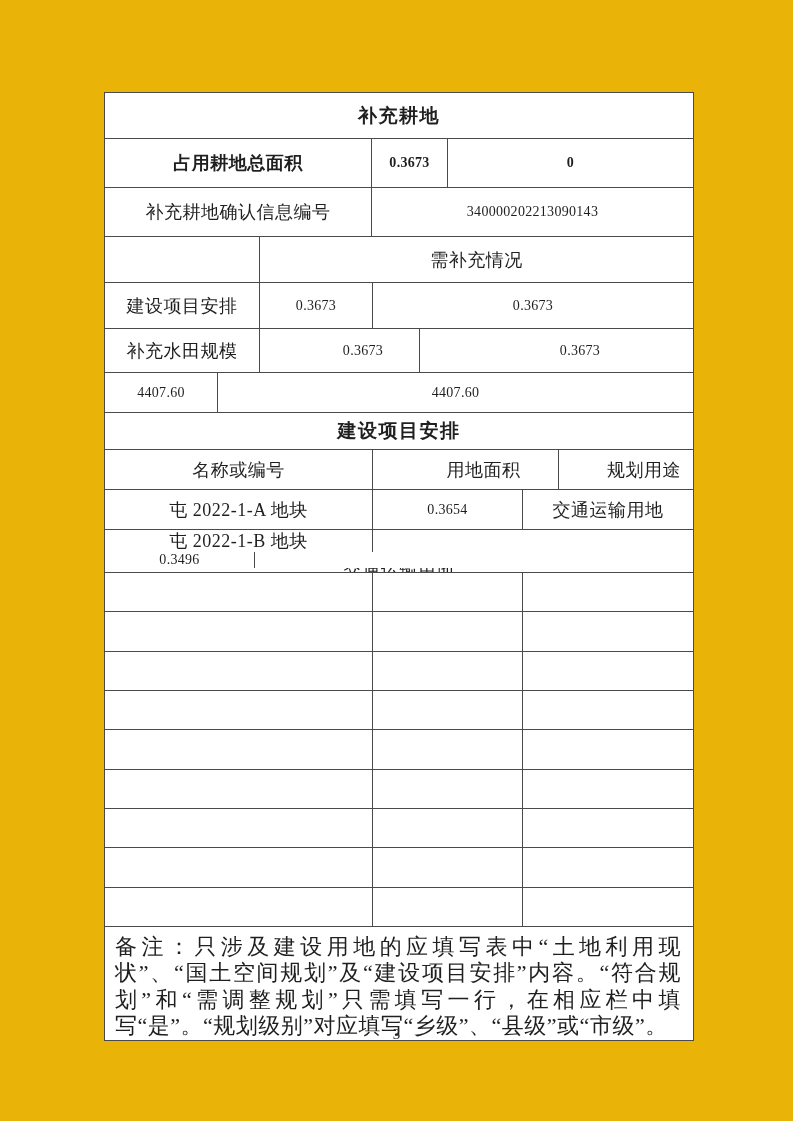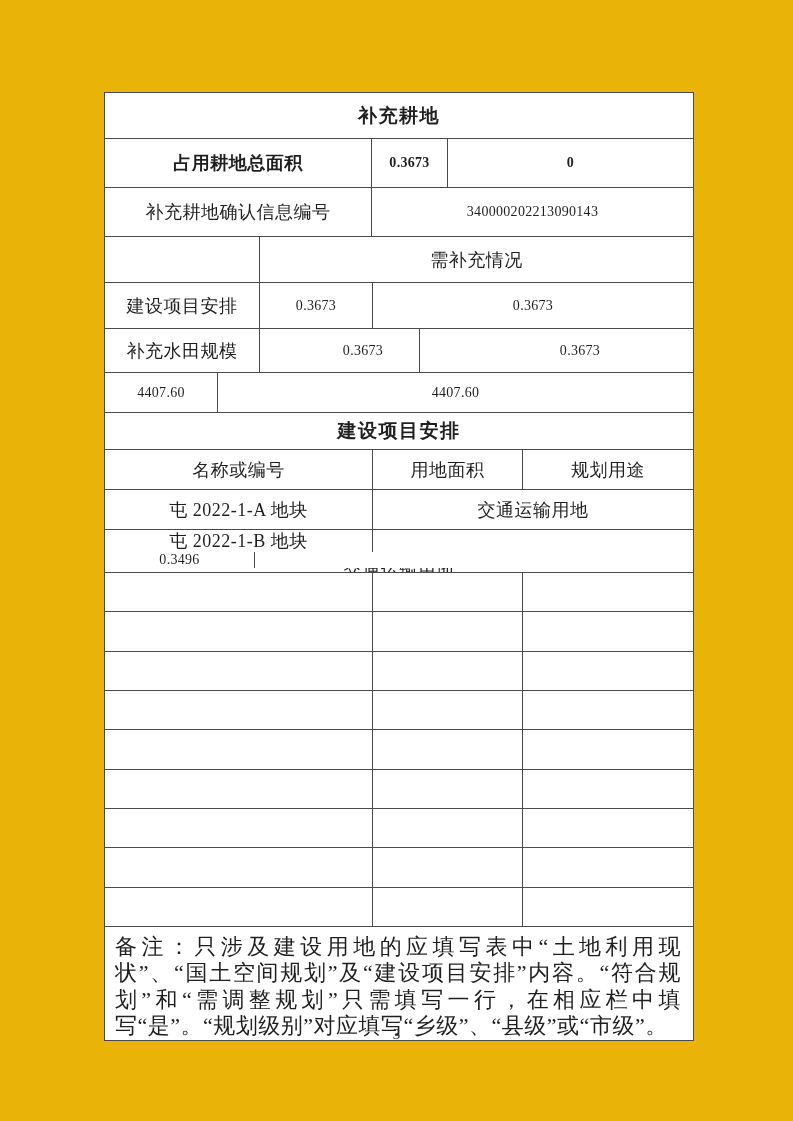--- a/index.html
+++ b/index.html
@@ -48,21 +48,21 @@
   }
   
   .h-title1 { height: 46px; }
   .h-occ    { height: 49px; font-weight: bold; }
   .h-conf   { height: 49px; }
   .h-stat   { height: 46px; }
   .h-r5     { height: 46px; }
   .h-r6     { height: 44px; gap: 47px; }
   .h-r7     { height: 40px; }
   .h-title2 { height: 37px; }
-  .h-phead  { height: 40px; }
+  .h-phead  { height: 40px; gap: 36px; }
   .h-pa     { height: 40px; }
   .h-pb     { height: 43px; flex-direction: column; }
   .h-empty  { height: 39.33px; }
   .h-rem    { min-height: 86px; }
   
   .c-occ-label  { width: 267px; }
   .c-occ-val    { width: 76px; }
   .c-occ-label2 { width: 178px; }
   .c-conf-label { width: 267px; }
   .c-stat-label { width: 155px; }
@@ -138,20 +138,21 @@
     </div>
 
     <div class="row h-phead">
       <div class="cell c-proj-name">名称或编号</div>
       <div class="cell c-proj-area">用地面积</div>
       <div class="cell">规划用途</div>
     </div>
 
     <div class="row h-pa">
       <div class="cell c-proj-name">屯 2022-1-A 地块</div>
+      <div class="cell c-proj-area num">0.3654</div>
       <div class="cell">交通运输用地</div>
     </div>
 
     <div class="row h-pb">
       <div class="cell c-proj-name">屯 2022-1-B 地块</div>
       <div class="cell c-proj-area num">0.3496</div>
       <div class="cell">交通运输用地</div>
     </div>
 
     <div class="row h-empty">

